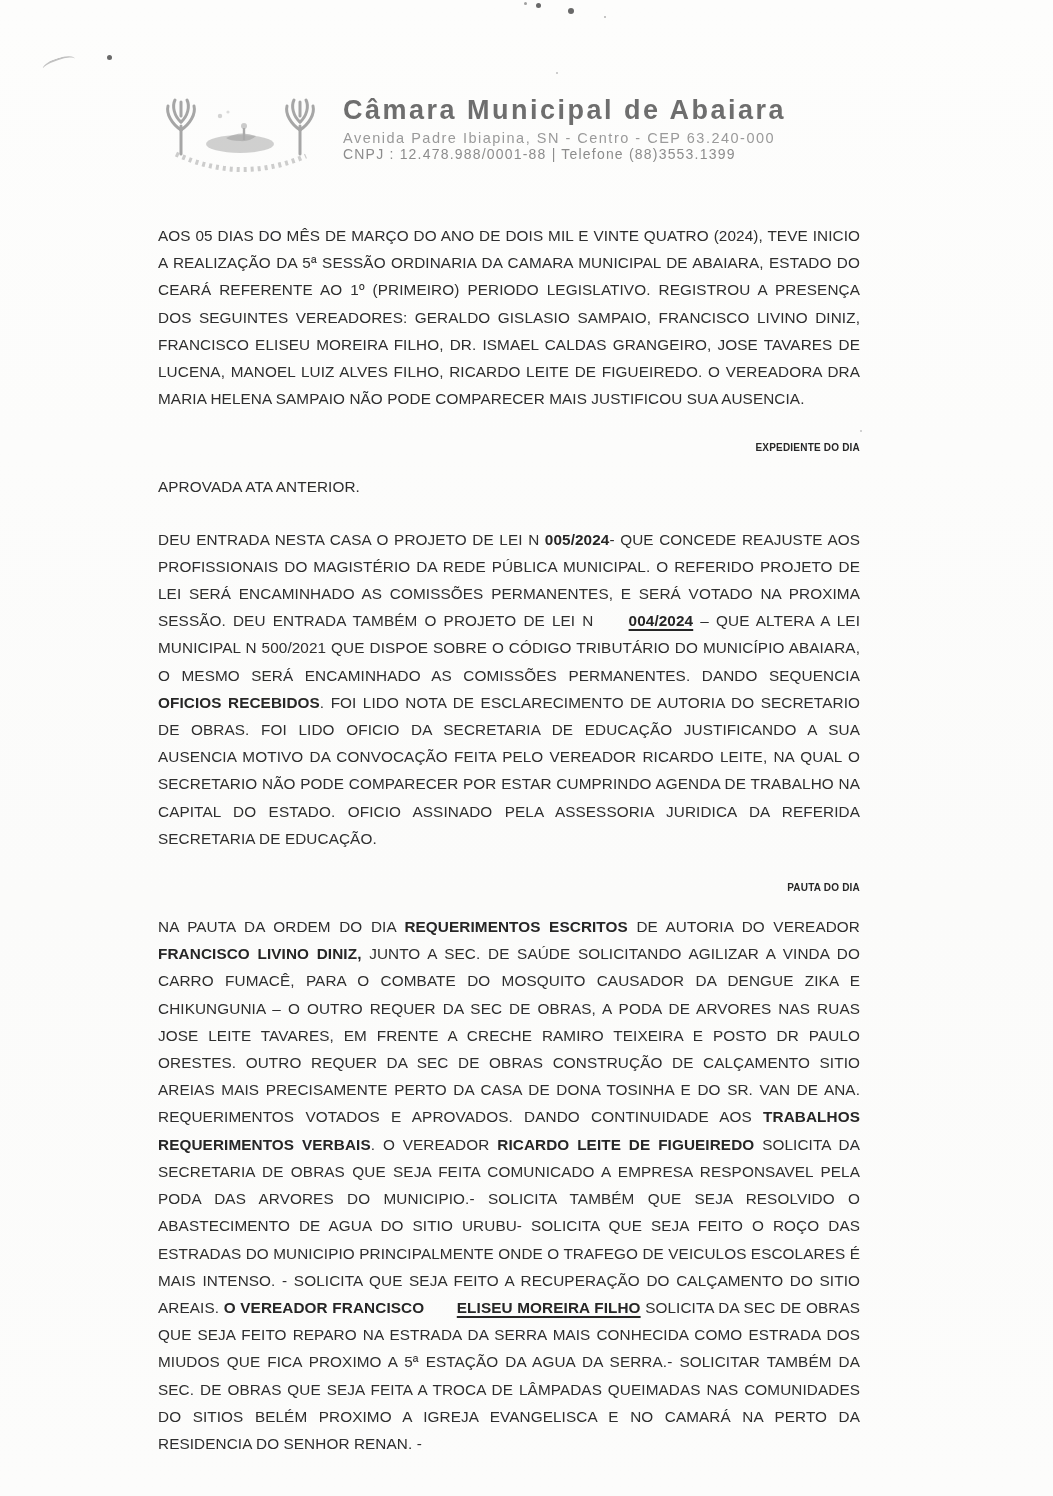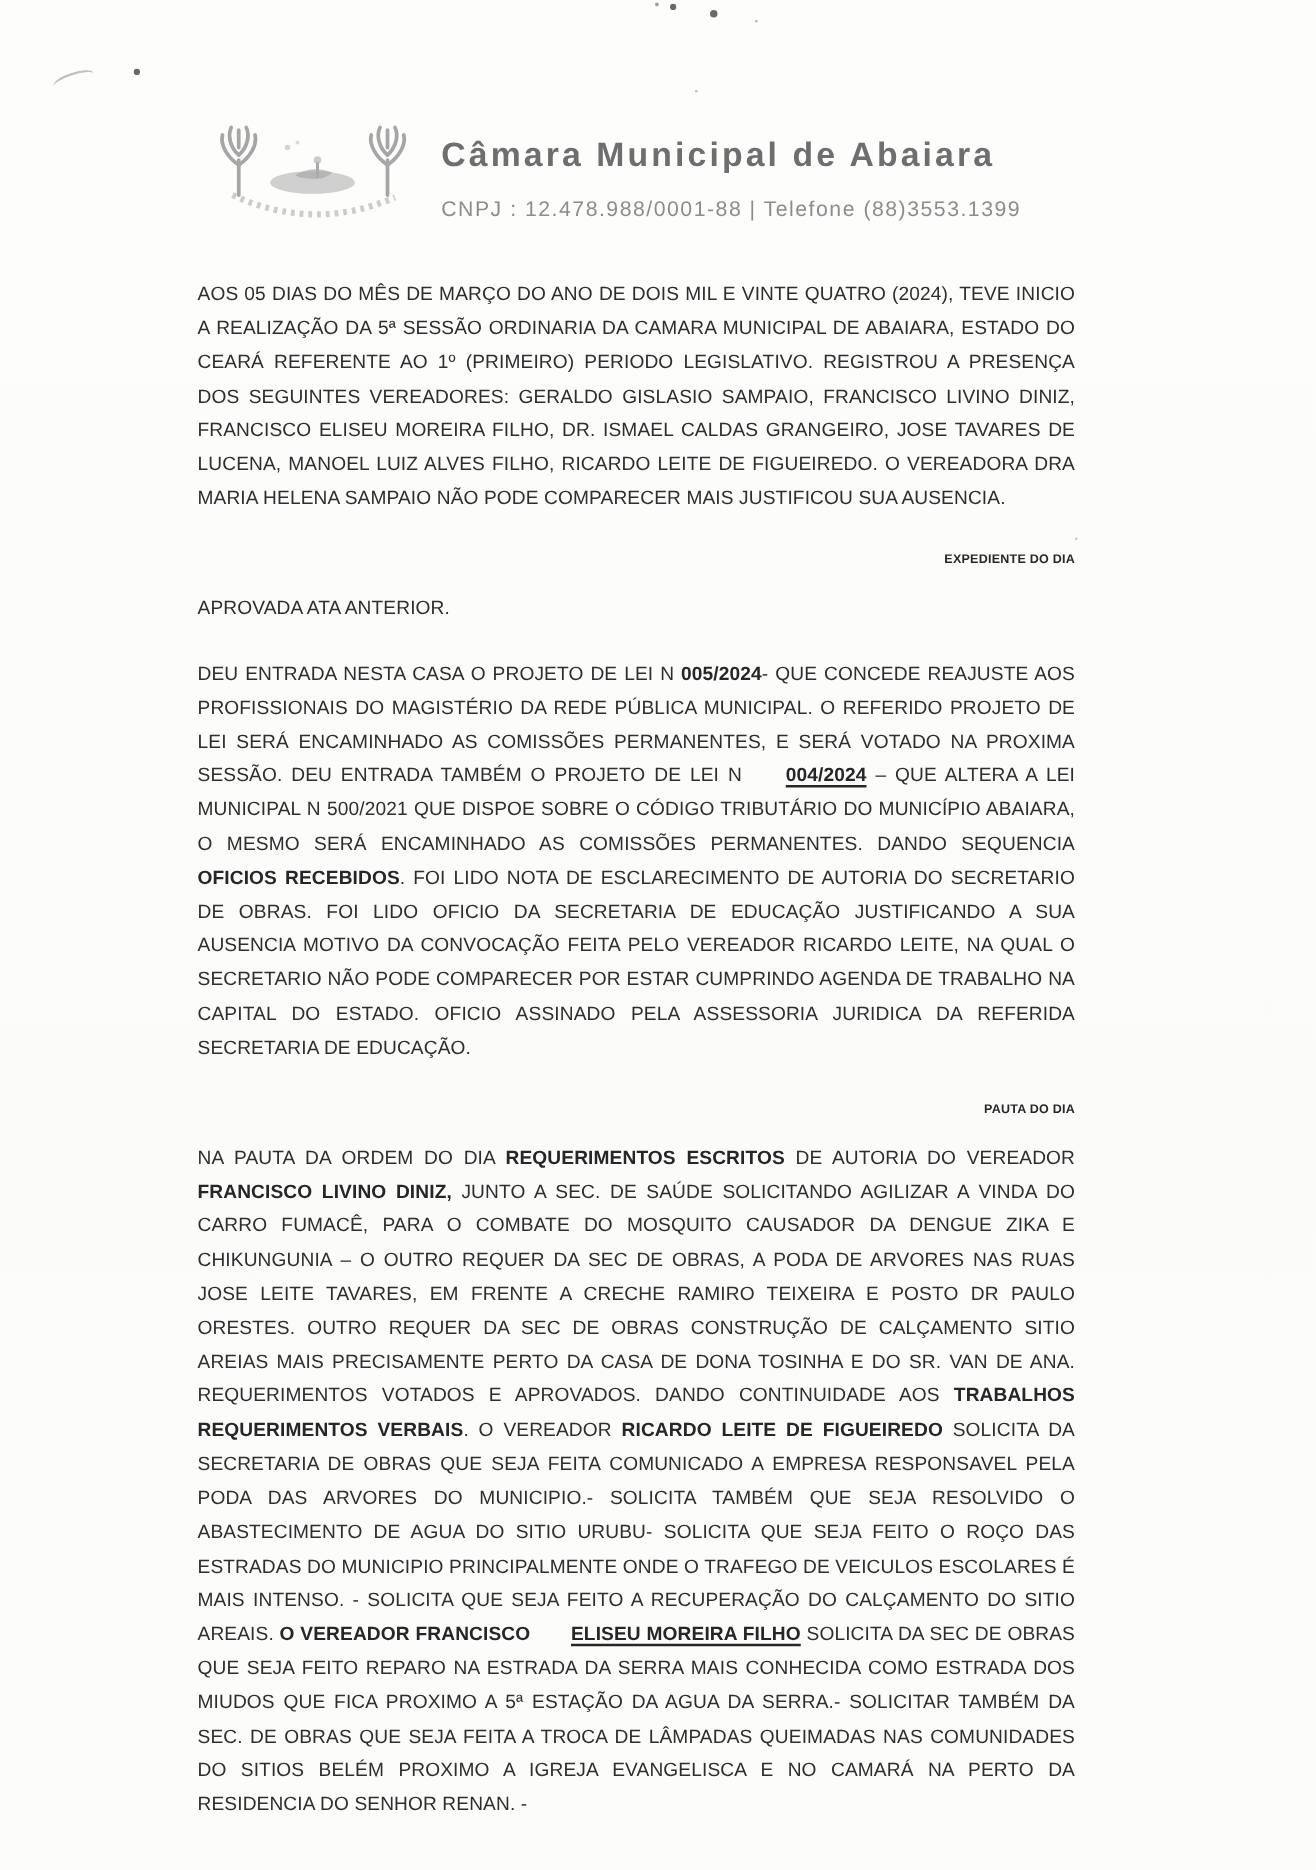--- a/index.html
+++ b/index.html
@@ -8,37 +8,37 @@
     background:#fcfcfb;
     font-family:"Liberation Sans", sans-serif;
     color:#2e2e2e;
     position:relative;
     overflow:hidden;
   }
   .page{position:absolute;inset:0;background:
     linear-gradient(180deg,#fdfdfc 0%,#fbfbfa 60%,#fcfcfb 100%);}
   
   .letterhead{
-    position:absolute;left:158px;top:92px;width:720px;height:100px;
-    display:flex;align-items:center;
+    position:absolute;left:148px;top:92px;width:720px;height:100px;
+    display:flex;align-items:flex-start;
   }
   .seal{width:185px;height:96px;flex:0 0 auto;opacity:.75;filter:blur(.4px);}
   .head-text{margin-left:10px;padding-top:4px;}
   .org-name{
     font-size:27px;font-weight:bold;color:#6e6e6e;
     letter-spacing:2.5px;line-height:1.05;
     filter:blur(.3px);
     white-space:nowrap;
   }
   .org-sub{
     font-size:14.5px;color:#9a9a9a;letter-spacing:1.5px;margin-top:6px;
     filter:blur(.45px);white-space:nowrap;
   }
   .org-sub2{
-    font-size:17px;color:#8c8c8c;letter-spacing:1.2px;margin-top:20px;
+    font-size:14px;color:#8c8c8c;letter-spacing:1.2px;margin-top:0;
     filter:blur(.35px);white-space:nowrap;
   }
   
   .doc{
     position:absolute;left:158px;top:210px;width:702px;
     text-align:justify;
   }
   .title{
     font-size:17px;font-weight:bold;color:#262626;
     line-height:32px;letter-spacing:.2px;
@@ -100,20 +100,21 @@
         <circle cx="96" cy="34" r="3" opacity=".6"></circle>
         <path d="M96 36 L96 48" stroke="#8f8f8f" stroke-width="2.4"></path>
         <circle cx="72" cy="24" r="2.2" opacity=".5"></circle>
         <circle cx="80" cy="20" r="1.6" opacity=".4"></circle>
       </g>
 
       <path d="M28 62 Q92 92 158 64" fill="none" stroke="#9a9a9a" stroke-width="5" stroke-dasharray="3 4" opacity=".65"></path>
     </svg>
     <div class="head-text">
       <div class="org-name">Câmara Municipal de Abaiara</div>
+      <div class="org-sub">Avenida Padre Ibiapina, SN - Centro - CEP 63.240-000</div>
       <div class="org-sub2">CNPJ : 12.478.988/0001-88  |  Telefone  (88)3553.1399</div>
     </div>
   </div>
 
   <div class="doc">
     <div id="doc-body">
         <p><span>AOS 05 DIAS DO MÊS DE MARÇO DO ANO DE DOIS MIL E VINTE QUATRO (2024), TEVE INICIO A REALIZAÇÃO DA 5ª SESSÃO ORDINARIA DA CAMARA MUNICIPAL DE ABAIARA, ESTADO DO CEARÁ REFERENTE AO 1º (PRIMEIRO) PERIODO LEGISLATIVO. REGISTROU A PRESENÇA DOS SEGUINTES VEREADORES: GERALDO GISLASIO SAMPAIO, FRANCISCO LIVINO DINIZ, FRANCISCO ELISEU MOREIRA FILHO, DR. ISMAEL CALDAS GRANGEIRO,  JOSE TAVARES DE LUCENA, MANOEL LUIZ ALVES FILHO, RICARDO LEITE DE FIGUEIREDO. O VEREADORA DRA MARIA HELENA SAMPAIO NÃO PODE COMPARECER MAIS JUSTIFICOU SUA AUSENCIA.</span></p>
         <h3><span>EXPEDIENTE DO DIA</span></h3>
         <p><span>APROVADA ATA ANTERIOR.</span></p>
         <p><span>DEU ENTRADA NESTA CASA O PROJETO DE LEI N </span><span class="b">005/2024</span><span>- QUE CONCEDE REAJUSTE AOS PROFISSIONAIS DO MAGISTÉRIO DA REDE PÚBLICA MUNICIPAL. O REFERIDO PROJETO DE LEI SERÁ ENCAMINHADO AS COMISSÕES PERMANENTES, E SERÁ VOTADO NA PROXIMA SESSÃO. DEU ENTRADA TAMBÉM O PROJETO DE LEI N </span><span class="b u">004/2024</span><span> – QUE ALTERA A LEI MUNICIPAL N 500/2021 QUE DISPOE SOBRE O CÓDIGO TRIBUTÁRIO DO MUNICÍPIO ABAIARA, O MESMO SERÁ ENCAMINHADO AS  COMISSÕES  PERMANENTES. DANDO SEQUENCIA </span><span class="b">OFICIOS RECEBIDOS</span><span>. FOI LIDO NOTA DE ESCLARECIMENTO DE AUTORIA DO SECRETARIO DE OBRAS. FOI LIDO OFICIO DA SECRETARIA DE EDUCAÇÃO JUSTIFICANDO A SUA AUSENCIA MOTIVO DA CONVOCAÇÃO FEITA PELO VEREADOR RICARDO LEITE, NA QUAL O SECRETARIO NÃO PODE COMPARECER POR ESTAR CUMPRINDO AGENDA DE TRABALHO NA CAPITAL DO ESTADO. OFICIO ASSINADO PELA ASSESSORIA JURIDICA DA REFERIDA SECRETARIA DE EDUCAÇÃO.</span></p>

